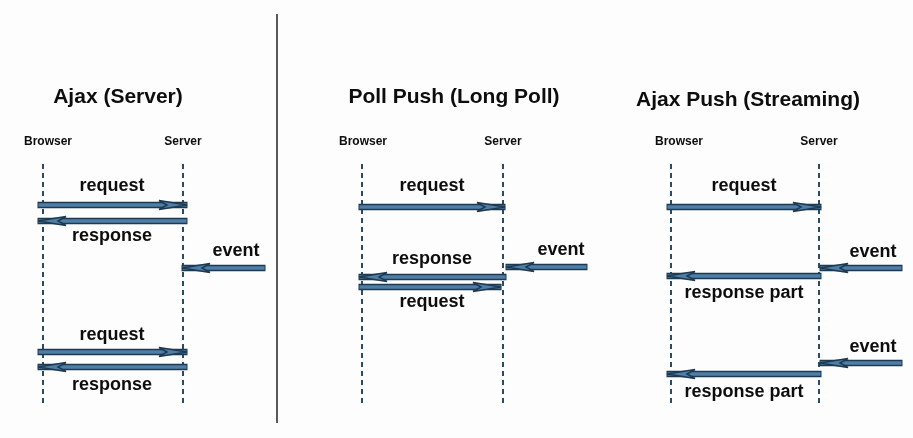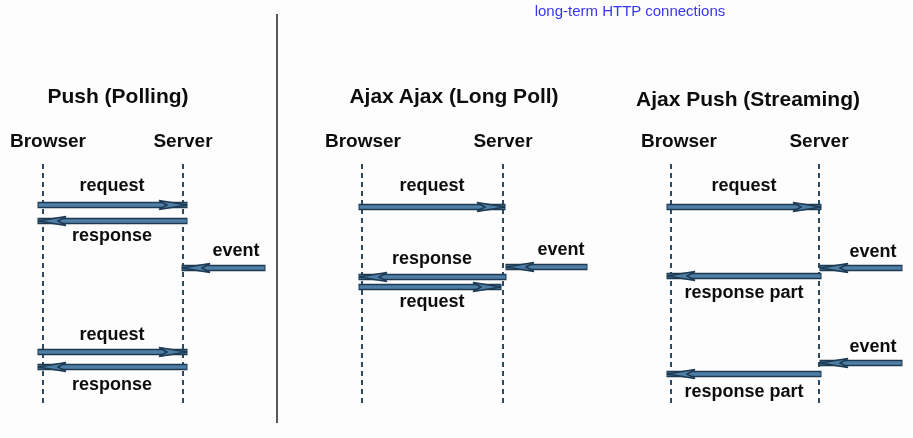--- a/index.html
+++ b/index.html
@@ -23,46 +23,45 @@
   }
   .divider{
     position:absolute;left:276px;top:14px;width:2px;height:409px;
     background:var(--divider);
   }
   .title{
     position:absolute;margin:0;font-size:21px;font-weight:700;
     text-align:center;line-height:25px;white-space:nowrap;
   }
   .actor{
-    position:absolute;font-size:19px;font-weight:700;text-align:center;
+    position:absolute;font-size:12px;font-weight:700;text-align:center;
     line-height:22px;white-space:nowrap;
   }
   .lifeline{
     position:absolute;top:164px;height:240px;width:2px;
     background:repeating-linear-gradient(to bottom,
       var(--lifeline) 0px,var(--lifeline) 5px,transparent 5px,transparent 9px);
   }
   .lbl{
     position:absolute;font-size:18px;font-weight:700;text-align:center;
     line-height:20px;white-space:nowrap;
   }
   .arrow{position:absolute;height:12px;}
   .arrow svg{display:block;}
 </style>
 </head>
 <body>
 
 <div class="canvas">
 
-  <div class="note" style="left:470px;top:2px;width:320px;">long-term HTTP connections</div>
 
   <div class="divider"></div>
 
   <section>
-    <h2 class="title" style="left:18px;top:83px;width:200px;">Push (Polling)</h2>
+    <h2 class="title" style="left:18px;top:83px;width:200px;">Ajax (Server)</h2>
     <div class="actor" style="left:2px;top:130px;width:92px;">Browser</div>
     <div class="actor" style="left:144px;top:130px;width:78px;">Server</div>
     <div class="lifeline" style="left:42px;"></div>
     <div class="lifeline" style="left:182px;"></div>
 
     <div class="lbl" style="left:37px;top:175px;width:150px;">request</div>
     <div class="arrow" style="left:37px;top:199px;width:151px;">
         <svg width="151" height="12" xmlns="http://www.w3.org/2000/svg">
           <line x1="0.5" y1="6" x2="150.5" y2="6" stroke="#1e3a52" stroke-width="6.5"></line>
           <line x1="1.5" y1="6" x2="149.5" y2="6" stroke="#4f7ea6" stroke-width="3.5"></line>
@@ -101,21 +100,21 @@
         <svg width="151" height="12" xmlns="http://www.w3.org/2000/svg">
           <line x1="0.5" y1="6" x2="150.5" y2="6" stroke="#1e3a52" stroke-width="6.5"></line>
           <line x1="1.5" y1="6" x2="149.5" y2="6" stroke="#4f7ea6" stroke-width="3.5"></line>
           <polygon points="1,6 29,1.5 21,6 29,10.5" fill="#4f7ea6" stroke="#1e3a52" stroke-width="1.5"></polygon>
         </svg>
       </div>
     <div class="lbl" style="left:37px;top:374px;width:150px;">response</div>
   </section>
 
   <section>
-    <h2 class="title" style="left:304px;top:83px;width:300px;">Ajax Ajax (Long Poll)</h2>
+    <h2 class="title" style="left:304px;top:83px;width:300px;">Poll Push (Long Poll)</h2>
     <div class="actor" style="left:317px;top:130px;width:92px;">Browser</div>
     <div class="actor" style="left:464px;top:130px;width:78px;">Server</div>
     <div class="lifeline" style="left:361px;"></div>
     <div class="lifeline" style="left:502px;"></div>
 
     <div class="lbl" style="left:358px;top:175px;width:148px;">request</div>
     <div class="arrow" style="left:358px;top:201px;width:148px;">
         <svg width="148" height="12" xmlns="http://www.w3.org/2000/svg">
           <line x1="0.5" y1="6" x2="147.5" y2="6" stroke="#1e3a52" stroke-width="6.5"></line>
           <line x1="1.5" y1="6" x2="146.5" y2="6" stroke="#4f7ea6" stroke-width="3.5"></line>

